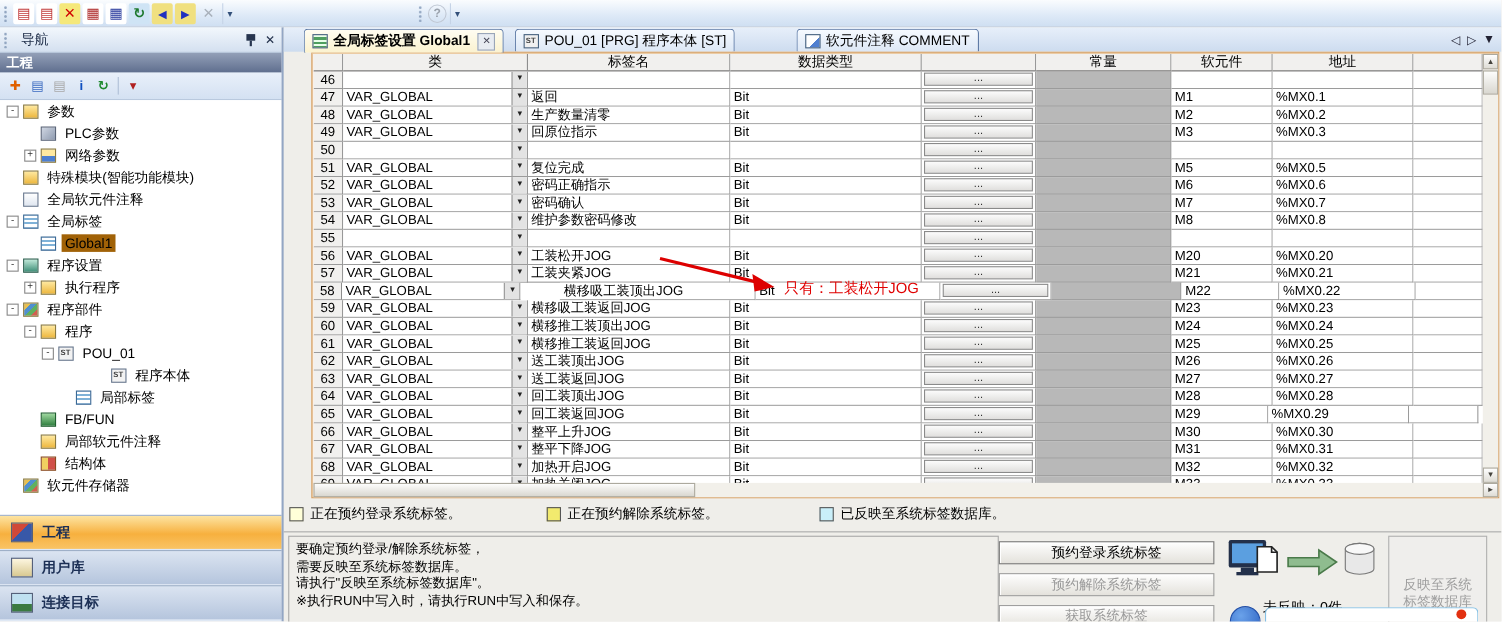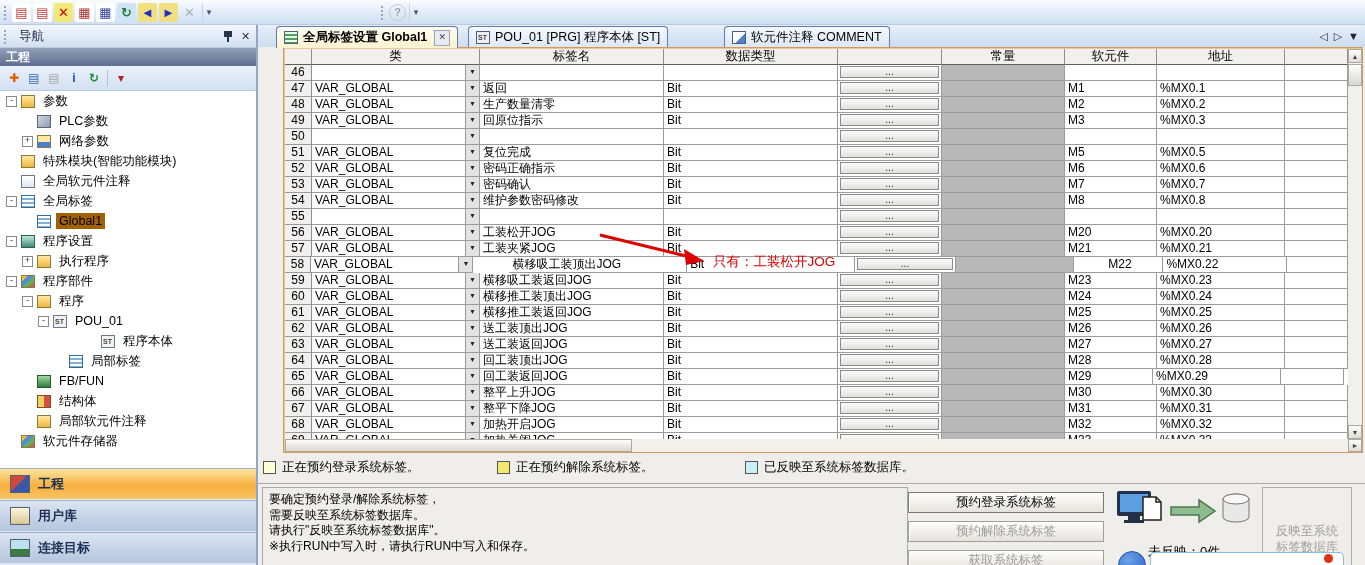--- a/index.html
+++ b/index.html
@@ -261,27 +261,27 @@
           <span class="ticon v-table"></span>
           <span class="tlabel">局部标签</span>
         </div>
         <div class="titem" style="padding-left: 22px;">
           <span class="expspace"></span>
           <span class="ticon v-green"></span>
           <span class="tlabel">FB/FUN</span>
         </div>
         <div class="titem" style="padding-left: 22px;">
           <span class="expspace"></span>
+          <span class="ticon v-folder"></span>
+          <span class="tlabel">局部软元件注释</span>
+        </div>
+        <div class="titem" style="padding-left: 22px;">
+          <span class="expspace"></span>
           <span class="ticon v-struct"></span>
           <span class="tlabel">结构体</span>
-        </div>
-        <div class="titem" style="padding-left: 22px;">
-          <span class="expspace"></span>
-          <span class="ticon v-folder"></span>
-          <span class="tlabel">局部软元件注释</span>
         </div>
         <div class="titem" style="padding-left: 6px;">
           <span class="expspace"></span>
           <span class="ticon v-mem"></span>
           <span class="tlabel">软元件存储器</span>
         </div>
       </div>
     <div class="splitter">
         <div class="dots"></div>
       </div>
@@ -502,21 +502,21 @@
             </div>
             <div class="grow">
               <div class="gcell num" style="width: 27px;">58</div>
               <div class="gcell txt" style="width: 168px;">VAR_GLOBAL<span class="ddbtn">▼</span></div>
               <div class="gcell txt" style="width: 184px; margin-left: 36px;">横移吸工装顶出JOG</div>
               <div class="gcell txt" style="width: 174px;">Bit</div>
               <div class="gcell" style="width: 104px;">
                 <span class="dotbtn">...</span>
               </div>
               <div class="gcell const" style="width: 123px;"></div>
-              <div class="gcell txt" style="width: 92px; text-align: center;">M22</div>
+              <div class="gcell txt" style="width: 92px;">M22</div>
               <div class="gcell txt" style="width: 128px;">%MX0.22</div>
               <div class="gcell" style="width: 63px;"></div>
             </div>
             <div class="grow">
               <div class="gcell num" style="width: 27px;">59</div>
               <div class="gcell txt" style="width: 168px;">VAR_GLOBAL<span class="ddbtn">▼</span></div>
               <div class="gcell txt" style="width: 184px;">横移吸工装返回JOG</div>
               <div class="gcell txt" style="width: 174px;">Bit</div>
               <div class="gcell" style="width: 104px;">
                 <span class="dotbtn">...</span>

